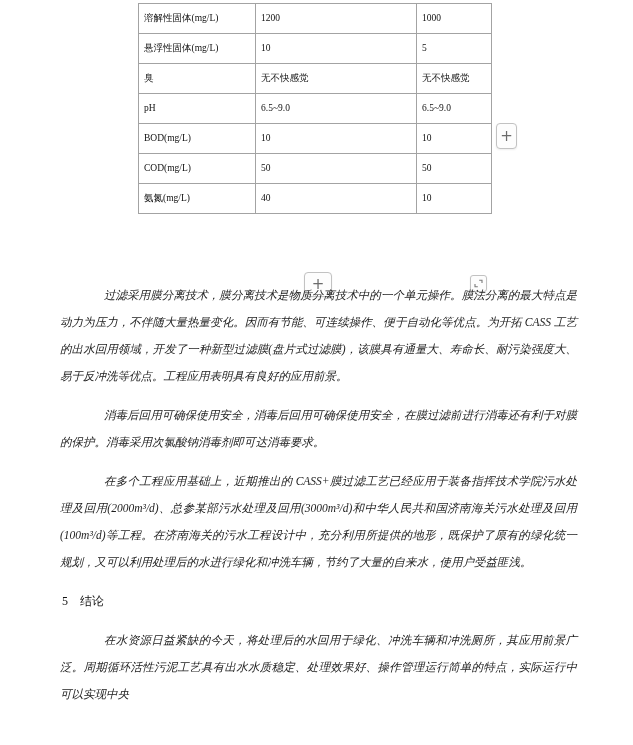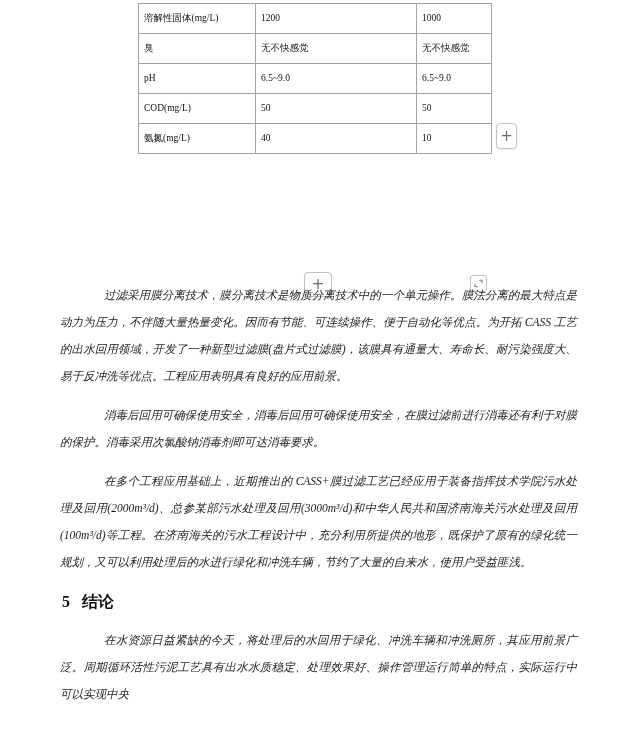--- a/index.html
+++ b/index.html
@@ -56,23 +56,23 @@
     margin:0 0 12px 0;
     font-size:11.5px;
     line-height:27px;
     text-align:justify;
     text-indent:44px;
     color:#1c1c1c;
     font-style:italic;
   }
   .section-heading{
     margin:0 0 12px 2px;
-    font-size:16px;
+    font-size:12px;
     line-height:27px;
-    font-weight:bold;
+    font-weight:normal;
     color:#111111;
   }
   .section-heading .num{margin-right:12px;}
 </style>
 </head>
 <body>
 
 <div class="page">
 
   <table class="doc-table">
@@ -81,28 +81,38 @@
         <col style="width:161px">
         <col style="width:75px">
     </colgroup>
     <tbody>
       <tr>
         <td>溶解性固体(mg/L)</td>
         <td>1200</td>
         <td>1000</td>
       </tr>
       <tr>
+        <td>悬浮性固体(mg/L)</td>
+        <td>10</td>
+        <td>5</td>
+      </tr>
+      <tr>
         <td>臭</td>
         <td>无不快感觉</td>
         <td>无不快感觉</td>
       </tr>
       <tr>
         <td>pH</td>
         <td>6.5~9.0</td>
         <td>6.5~9.0</td>
+      </tr>
+      <tr>
+        <td>BOD(mg/L)</td>
+        <td>10</td>
+        <td>10</td>
       </tr>
       <tr>
         <td>COD(mg/L)</td>
         <td>50</td>
         <td>50</td>
       </tr>
       <tr>
         <td>氨氮(mg/L)</td>
         <td>40</td>
         <td>10</td>

